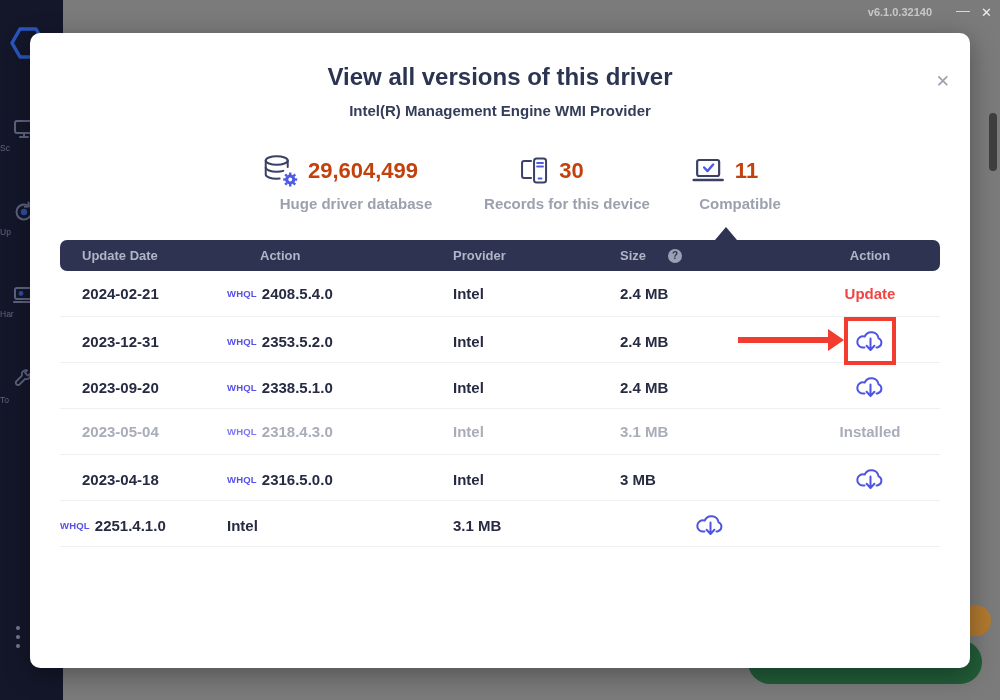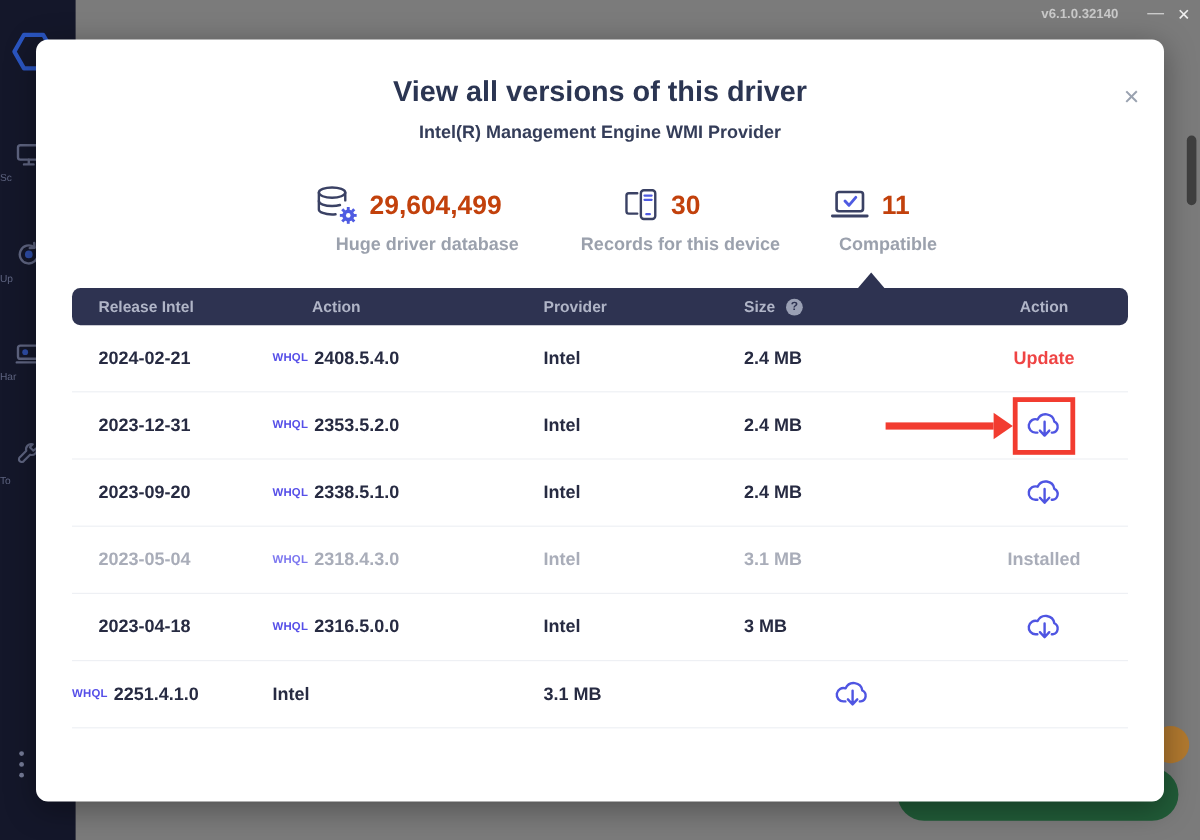--- a/index.html
+++ b/index.html
@@ -37,27 +37,27 @@
   .stat-value { font-size:22px; font-weight:700; color:#c2410c; }
   .stat-label { margin-top:4px; font-size:15px; font-weight:600; color:#9ba1ad;margin-left:32px; }
 
   .caret { position:absolute; left:685px; top:194px; width:0; height:0;
            border-left:11px solid transparent; border-right:11px solid transparent; border-bottom:13px solid #2e3351; }
 
   .table { position:absolute; left:30px; top:207px; width:880px; }
   .thead { display:grid; grid-template-columns:167px 226px 167px 180px 140px; align-items:center;
            height:31px; background:#2e3351; border-radius:7px; font-size:13px; font-weight:700; color:#b0b5c7; }
   .th-date { padding-left:22px; } .th-version { padding-left:33px; }
-  .th-size { display:flex; align-items:center; gap:9px; }
+  .th-size { display:flex; align-items:center; gap:22px; }
   .qmark { width:14px; height:14px; border-radius:50%; background:#9aa0b4; color:#2e3351;
            font-size:10px; font-weight:700; display:flex; align-items:center; justify-content:center; }
   .th-action { text-align:center; }
 
   .row { position:relative; display:grid; grid-template-columns:167px 226px 167px 180px 140px; align-items:center;
-         height:56px; border-bottom:1px solid #eef0f4; font-size:15px; font-weight:600; color:#272b42; }
+         height:46px; border-bottom:1px solid #eef0f4; font-size:15px; font-weight:600; color:#272b42; }
   .c-date { padding-left:22px; }
   .c-version { display:flex; align-items:center; }
   .whql { font-size:9.5px; font-weight:700; color:#564fe8; letter-spacing:.2px; margin-right:5px; }
   .c-action { display:flex; align-items:center; justify-content:center; }
   .action-text { font-size:15px; font-weight:600; color:#ef4444; }
   .icon-frame { width:52px; height:48px; display:flex; align-items:center; justify-content:center;
                 border:4px solid transparent; background:none; cursor:pointer; }
   .row.highlighted .icon-frame { border-color:#f23c30; }
   .red-arrow { display:none; position:absolute; left:678px; top:50%; transform:translateY(-50%); align-items:center; }
   .row.highlighted .red-arrow { display:flex; }
@@ -181,21 +181,21 @@
       </svg>
       <span class="stat-value">11</span>
     </div>
     <div class="stat-label">Compatible</div>
   </div>
 
   <div class="caret"></div>
 
   <div class="table">
     <div class="thead">
-      <span class="th-date">Release Intel</span>
+      <span class="th-date">Update Date</span>
       <span class="th-version">Action</span>
       <span>Provider</span>
       <span class="th-size">
         <span>Size</span>
         <span class="qmark">?</span>
       </span>
       <span class="th-action">Action</span>
     </div>
     <div>
   <div class="row">

